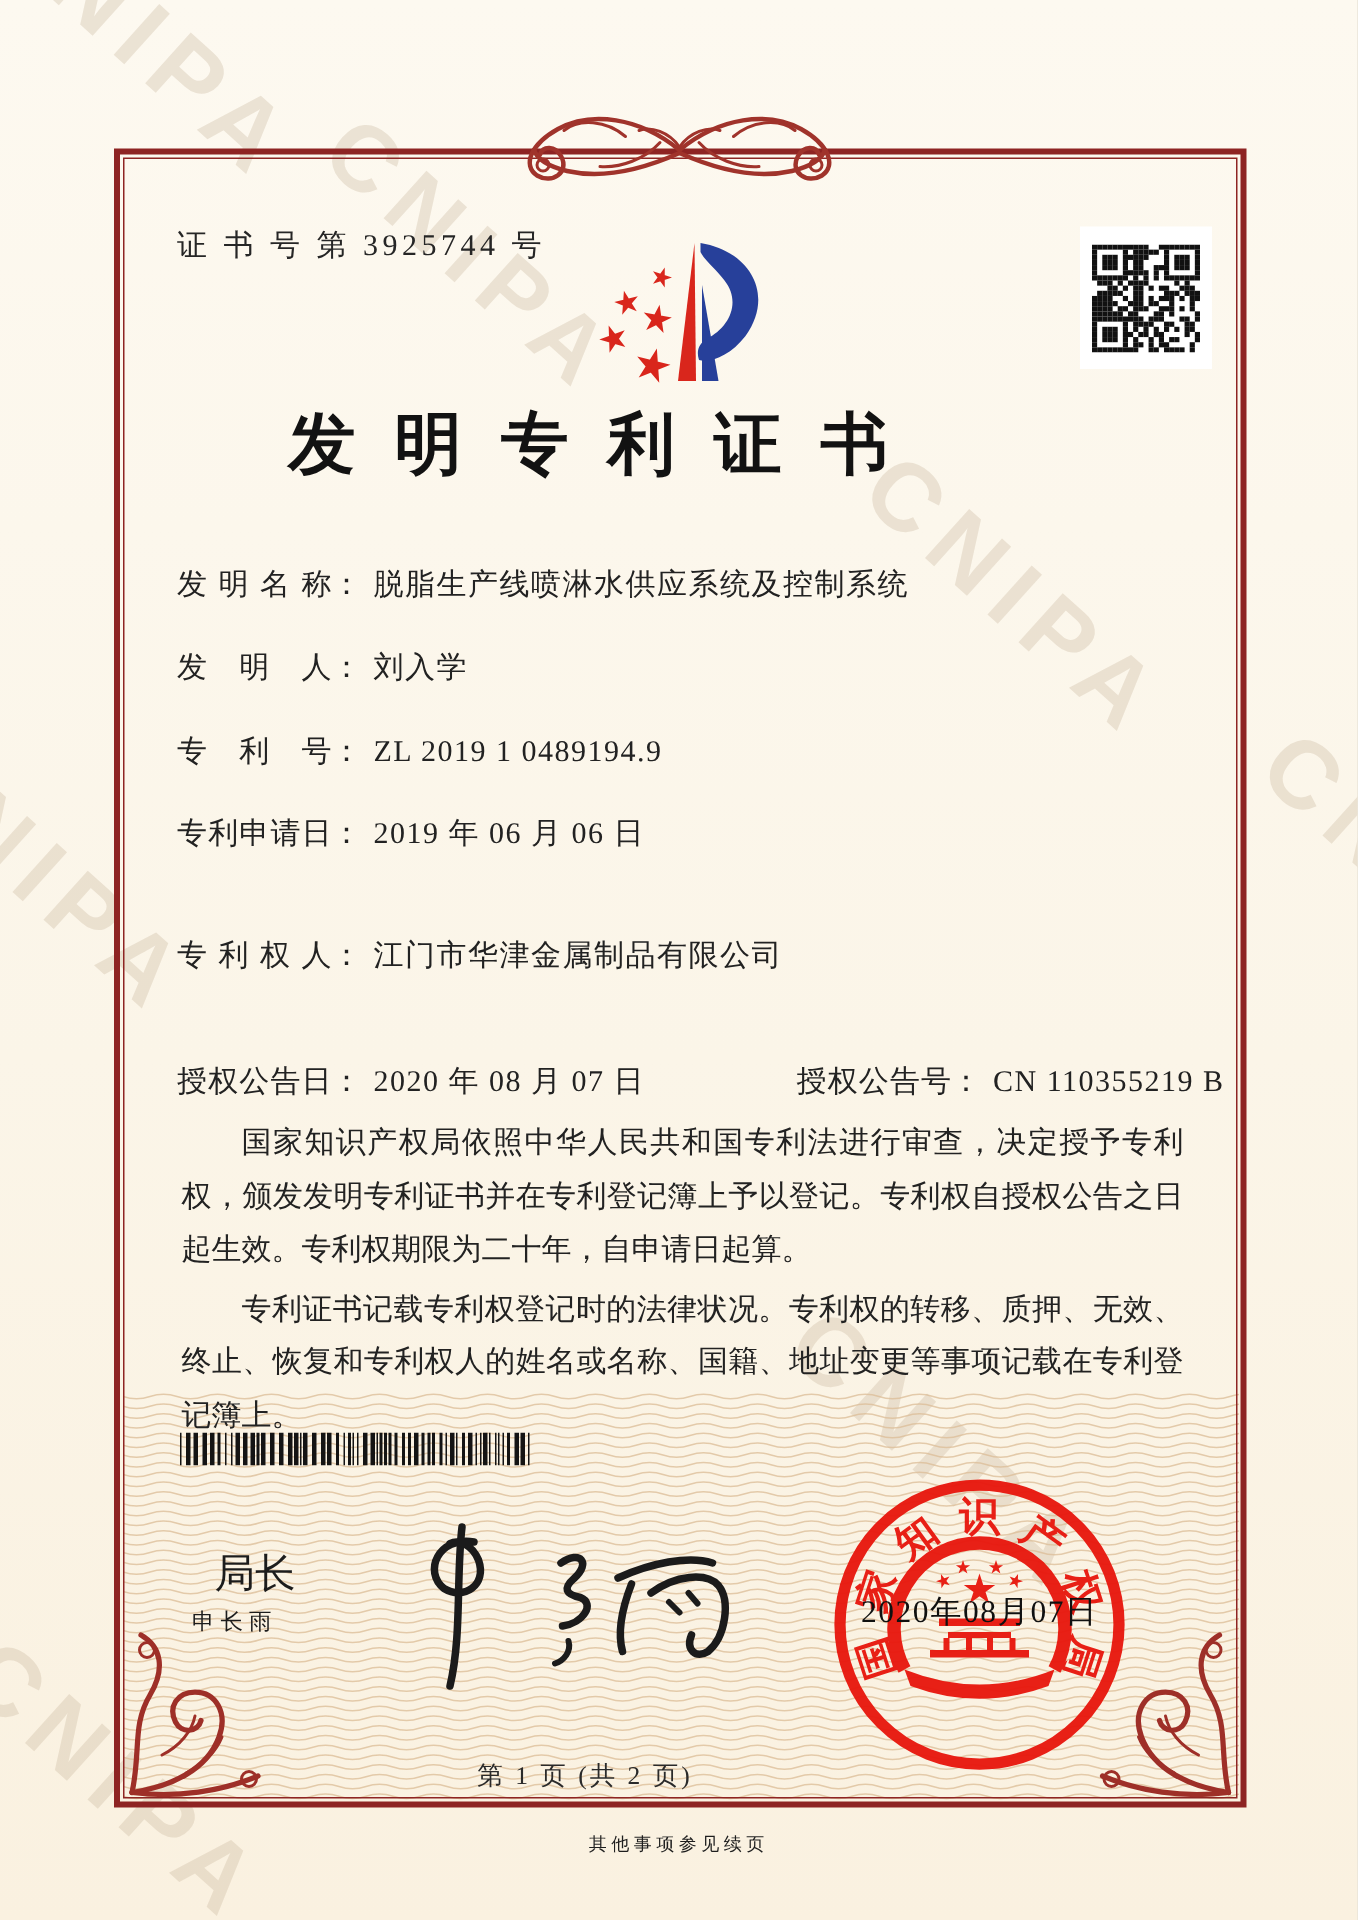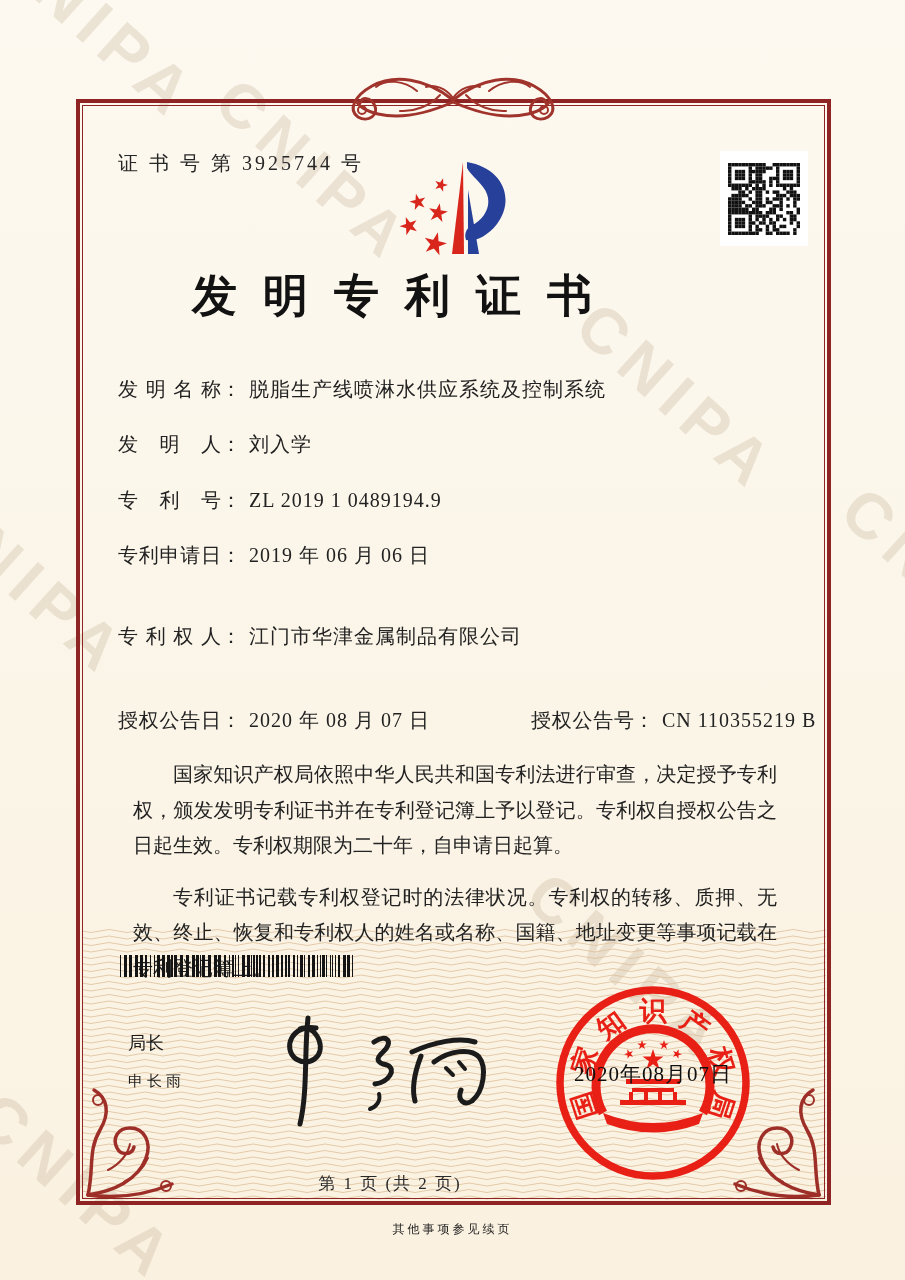--- a/index.html
+++ b/index.html
@@ -21,23 +21,23 @@
   .qr{width:72px;height:72px;}
   .title{position:absolute;left:0;top:266px;width:784px;margin:0;text-align:center;
          font-size:45px;font-weight:bold;letter-spacing:26px;text-indent:26px;color:#121212;z-index:3;}
   .row{position:absolute;left:118px;font-size:20px;z-index:3;white-space:nowrap;color:#222;}
   .flabel{display:inline-block;width:5.15em;text-align:justify;text-align-last:justify;vertical-align:bottom;}
   .colon{margin:0 2px 0 0;}
   .fval{margin-left:6px;letter-spacing:1px;}
   .grant2{margin-left:96px;}
   .paras{position:absolute;left:117px;top:741px;width:676px;font-size:20px;line-height:35.5px;
          text-align:justify;z-index:3;color:#222;}
-  .paras p{margin:16px;text-indent:2em;}
+  .paras p{margin:4px;text-indent:2em;}
   .barcode{position:absolute;left:120px;top:955px;width:240px;height:22px;z-index:3;}
-  .issuer-title{position:absolute;left:128px;top:1031px;font-size:18px;z-index:3;color:#1c1c1c;}
+  .issuer-title{position:absolute;left:143px;top:1031px;font-size:27px;z-index:3;color:#1c1c1c;}
   .issuer-name{position:absolute;left:128px;top:1072px;font-size:15px;letter-spacing:4px;z-index:3;color:#1c1c1c;}
   .sig{position:absolute;left:262px;top:1002px;width:252px;height:126px;z-index:3;}
   .seal{position:absolute;left:551px;top:981px;width:204px;height:204px;z-index:4;opacity:.95;}
   .sealdate{position:absolute;left:551px;top:1060px;width:204px;text-align:center;
             font-size:21px;letter-spacing:1px;color:#101010;z-index:5;}
   .pageno{position:absolute;left:0;top:1172px;width:780px;text-align:center;font-size:17px;
           letter-spacing:2px;z-index:3;color:#2a2a2a;}
   .footnote{position:absolute;left:0;top:1221px;width:905px;text-align:center;font-size:12px;
             letter-spacing:3px;z-index:3;color:#1e1e1e;}
 </style>

